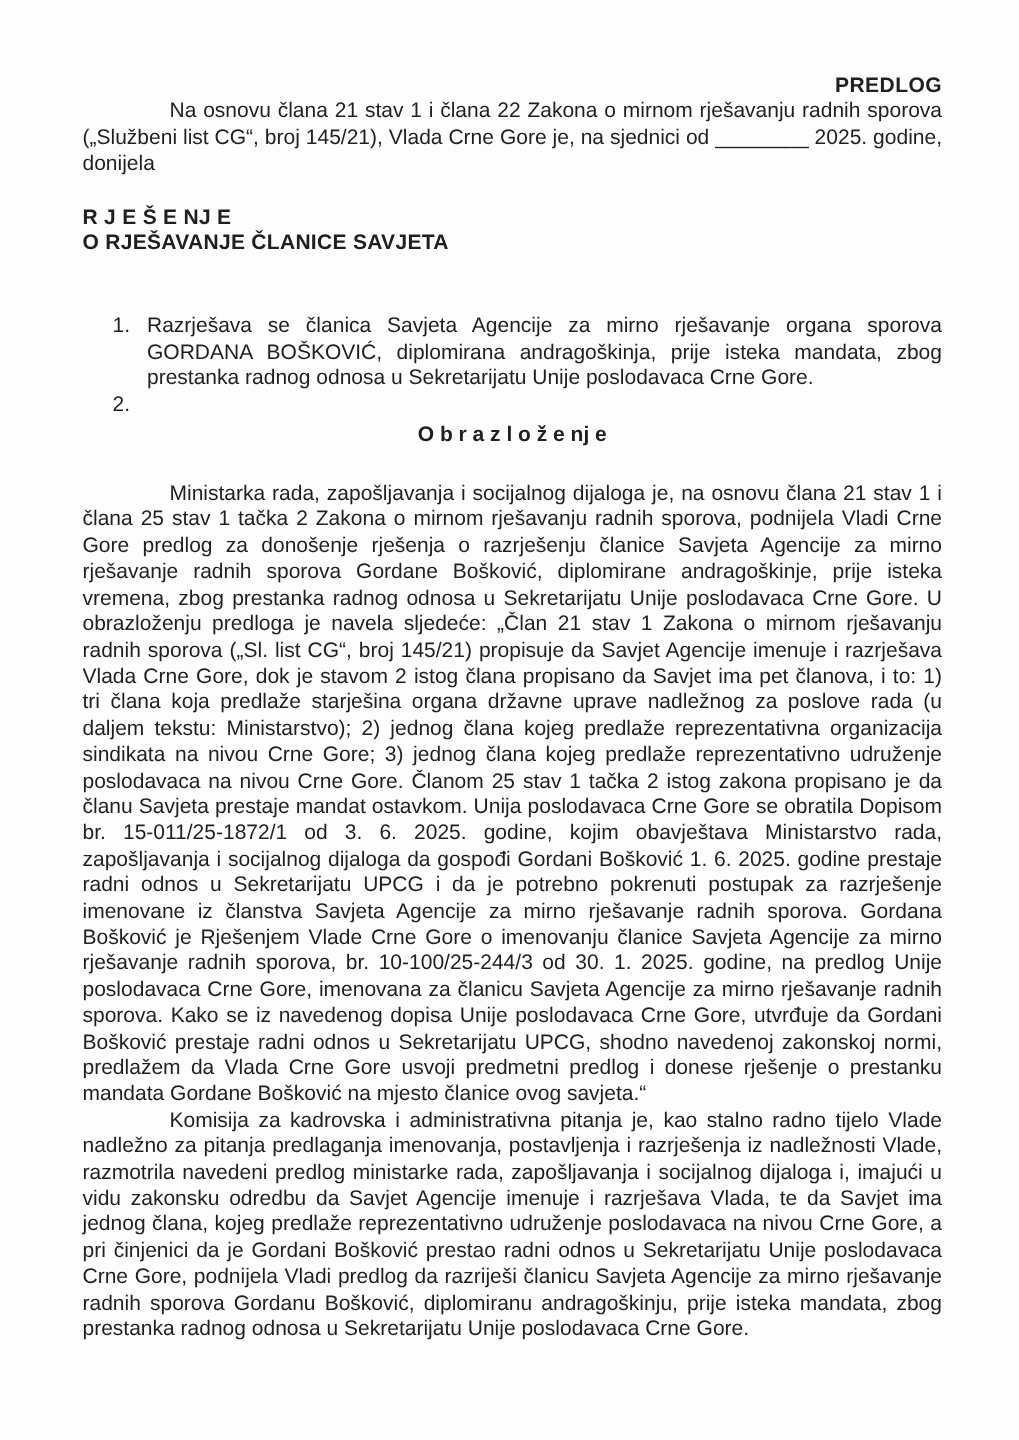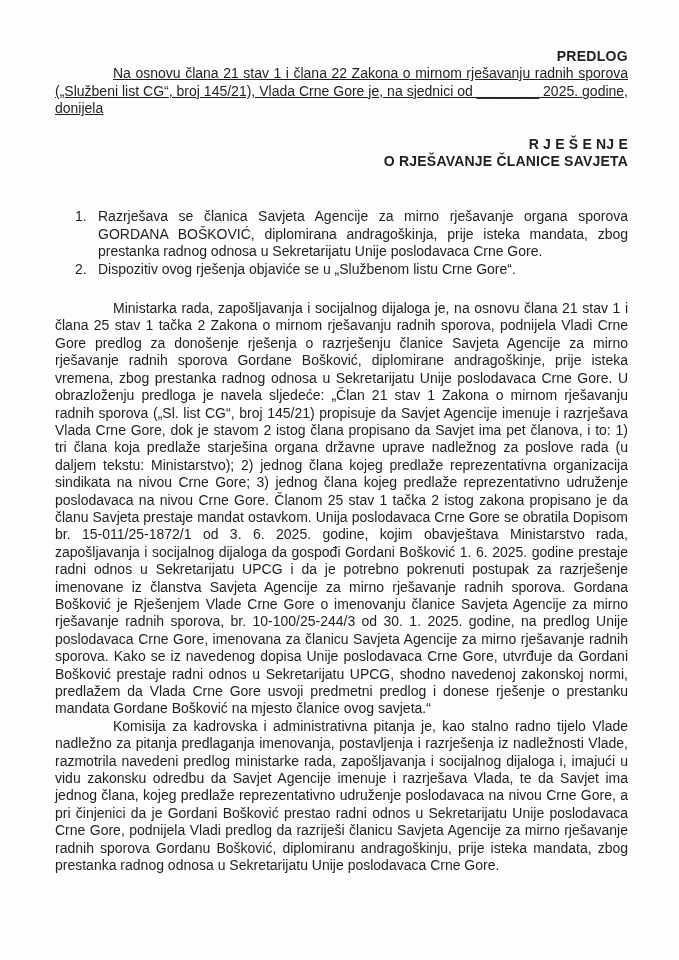--- a/index.html
+++ b/index.html
@@ -18,25 +18,24 @@
     overflow: hidden;
   }
   .corner-label {
     text-align: right;
     font-weight: 700;
     letter-spacing: 0.3px;
   }
   .intro {
     text-align: justify;
     text-indent: 58px;
-    text-decoration: underline;
   }
   .title-block {
     margin-top: 18px;
-    text-align: right;
+    text-align: left;
     font-weight: 700;
     letter-spacing: 0.2px;
   }
   .items {
     margin-top: 38px;
   }
   .item {
     position: relative;
     padding-left: 43px;
     text-align: justify;
@@ -72,22 +71,22 @@
     <div>O RJEŠAVANJE ČLANICE SAVJETA</div>
   </div>
 
   <div class="items">
     <div class="item">
       <span class="num">1.</span>
       <span><span>Razrješava se članica Savjeta Agencije za mirno rješavanje organa sporova </span><b>GORDANA BOŠKOVIĆ</b><span>, diplomirana andragoškinja, prije isteka mandata, zbog prestanka radnog odnosa u Sekretarijatu Unije poslodavaca Crne Gore.</span></span>
     </div>
     <div class="item">
       <span class="num">2.</span>
-      <span>Dispozitiv ovog rješenja objaviće se u „Službenom listu Crne Gore“.</span>
     </div>
   </div>
 
+  <div class="section-heading">O b r a z l o ž e nj e</div>
 
   <p class="para first">Ministarka rada, zapošljavanja i socijalnog dijaloga je, na osnovu člana 21 stav 1 i člana 25 stav 1 tačka 2 Zakona o mirnom rješavanju radnih sporova, podnijela Vladi Crne Gore predlog za donošenje rješenja o razrješenju članice Savjeta Agencije za mirno rješavanje radnih sporova Gordane Bošković, diplomirane andragoškinje, prije isteka vremena, zbog prestanka radnog odnosa u Sekretarijatu Unije poslodavaca Crne Gore. U obrazloženju predloga je navela sljedeće: „Član 21 stav 1 Zakona o mirnom rješavanju radnih sporova („Sl. list CG“, broj 145/21) propisuje da Savjet Agencije imenuje i razrješava Vlada Crne Gore, dok je stavom 2 istog člana propisano da Savjet ima pet članova, i to: 1) tri člana koja predlaže starješina organa državne uprave nadležnog za poslove rada (u daljem tekstu: Ministarstvo); 2) jednog člana kojeg predlaže reprezentativna organizacija sindikata na nivou Crne Gore; 3) jednog člana kojeg predlaže reprezentativno udruženje poslodavaca na nivou Crne Gore. Članom 25 stav 1 tačka 2 istog zakona propisano je da članu Savjeta prestaje mandat ostavkom. Unija poslodavaca Crne Gore se obratila Dopisom br. 15-011/25-1872/1 od 3. 6. 2025. godine, kojim obavještava Ministarstvo rada, zapošljavanja i socijalnog dijaloga da gospođi Gordani Bošković 1. 6. 2025. godine prestaje radni odnos u Sekretarijatu UPCG i da je potrebno pokrenuti postupak za razrješenje imenovane iz članstva Savjeta Agencije za mirno rješavanje radnih sporova. Gordana Bošković je Rješenjem Vlade Crne Gore o imenovanju članice Savjeta Agencije za mirno rješavanje radnih sporova, br. 10-100/25-244/3 od 30. 1. 2025. godine, na predlog Unije poslodavaca Crne Gore, imenovana za članicu Savjeta Agencije za mirno rješavanje radnih sporova. Kako se iz navedenog dopisa Unije poslodavaca Crne Gore, utvrđuje da Gordani Bošković prestaje radni odnos u Sekretarijatu UPCG, shodno navedenoj zakonskoj normi, predlažem da Vlada Crne Gore usvoji predmetni predlog i donese rješenje o prestanku mandata Gordane Bošković na mjesto članice ovog savjeta.“</p>
 
   <p class="para">Komisija za kadrovska i administrativna pitanja je, kao stalno radno tijelo Vlade nadležno za pitanja predlaganja imenovanja, postavljenja i razrješenja iz nadležnosti Vlade, razmotrila navedeni predlog ministarke rada, zapošljavanja i socijalnog dijaloga i, imajući u vidu zakonsku odredbu da Savjet Agencije imenuje i razrješava Vlada, te da Savjet ima jednog člana, kojeg predlaže reprezentativno udruženje poslodavaca na nivou Crne Gore, a pri činjenici da je Gordani Bošković prestao radni odnos u Sekretarijatu Unije poslodavaca Crne Gore, podnijela Vladi predlog da razriješi članicu Savjeta Agencije za mirno rješavanje radnih sporova Gordanu Bošković, diplomiranu andragoškinju, prije isteka mandata, zbog prestanka radnog odnosa u Sekretarijatu Unije poslodavaca Crne Gore.</p>
 
 </div>
 
 </body></html>

